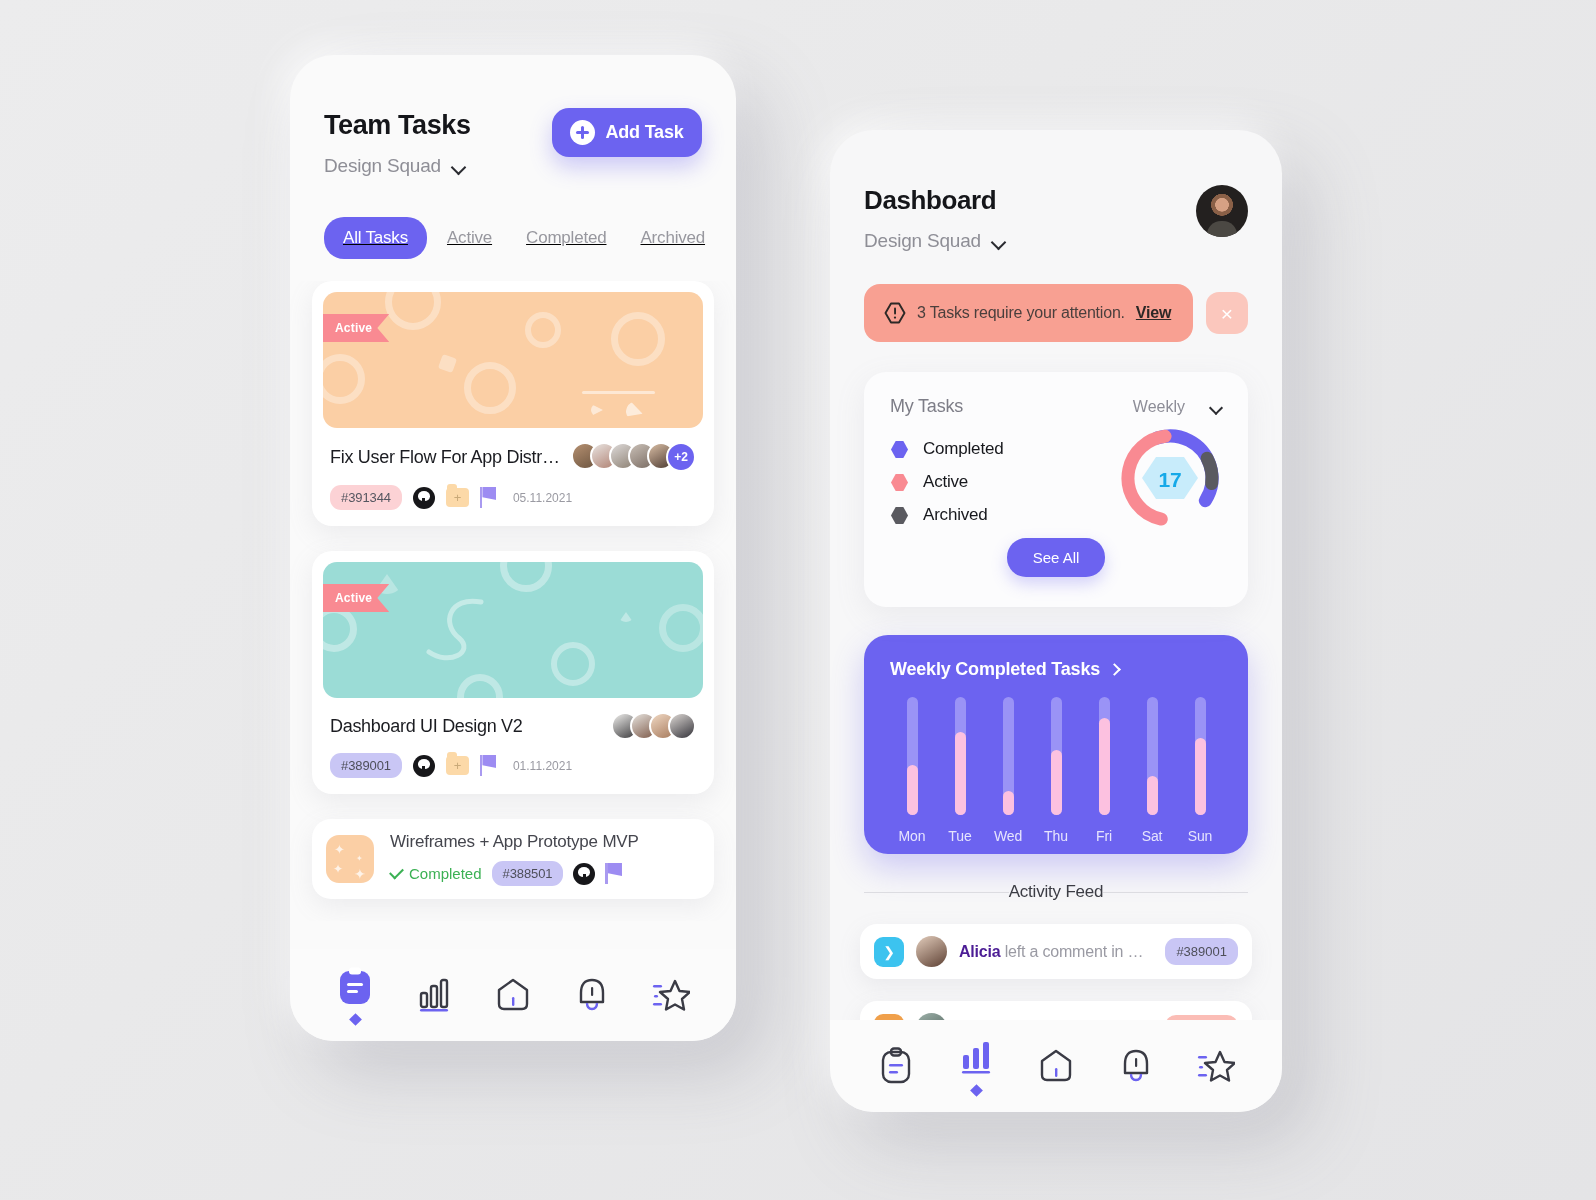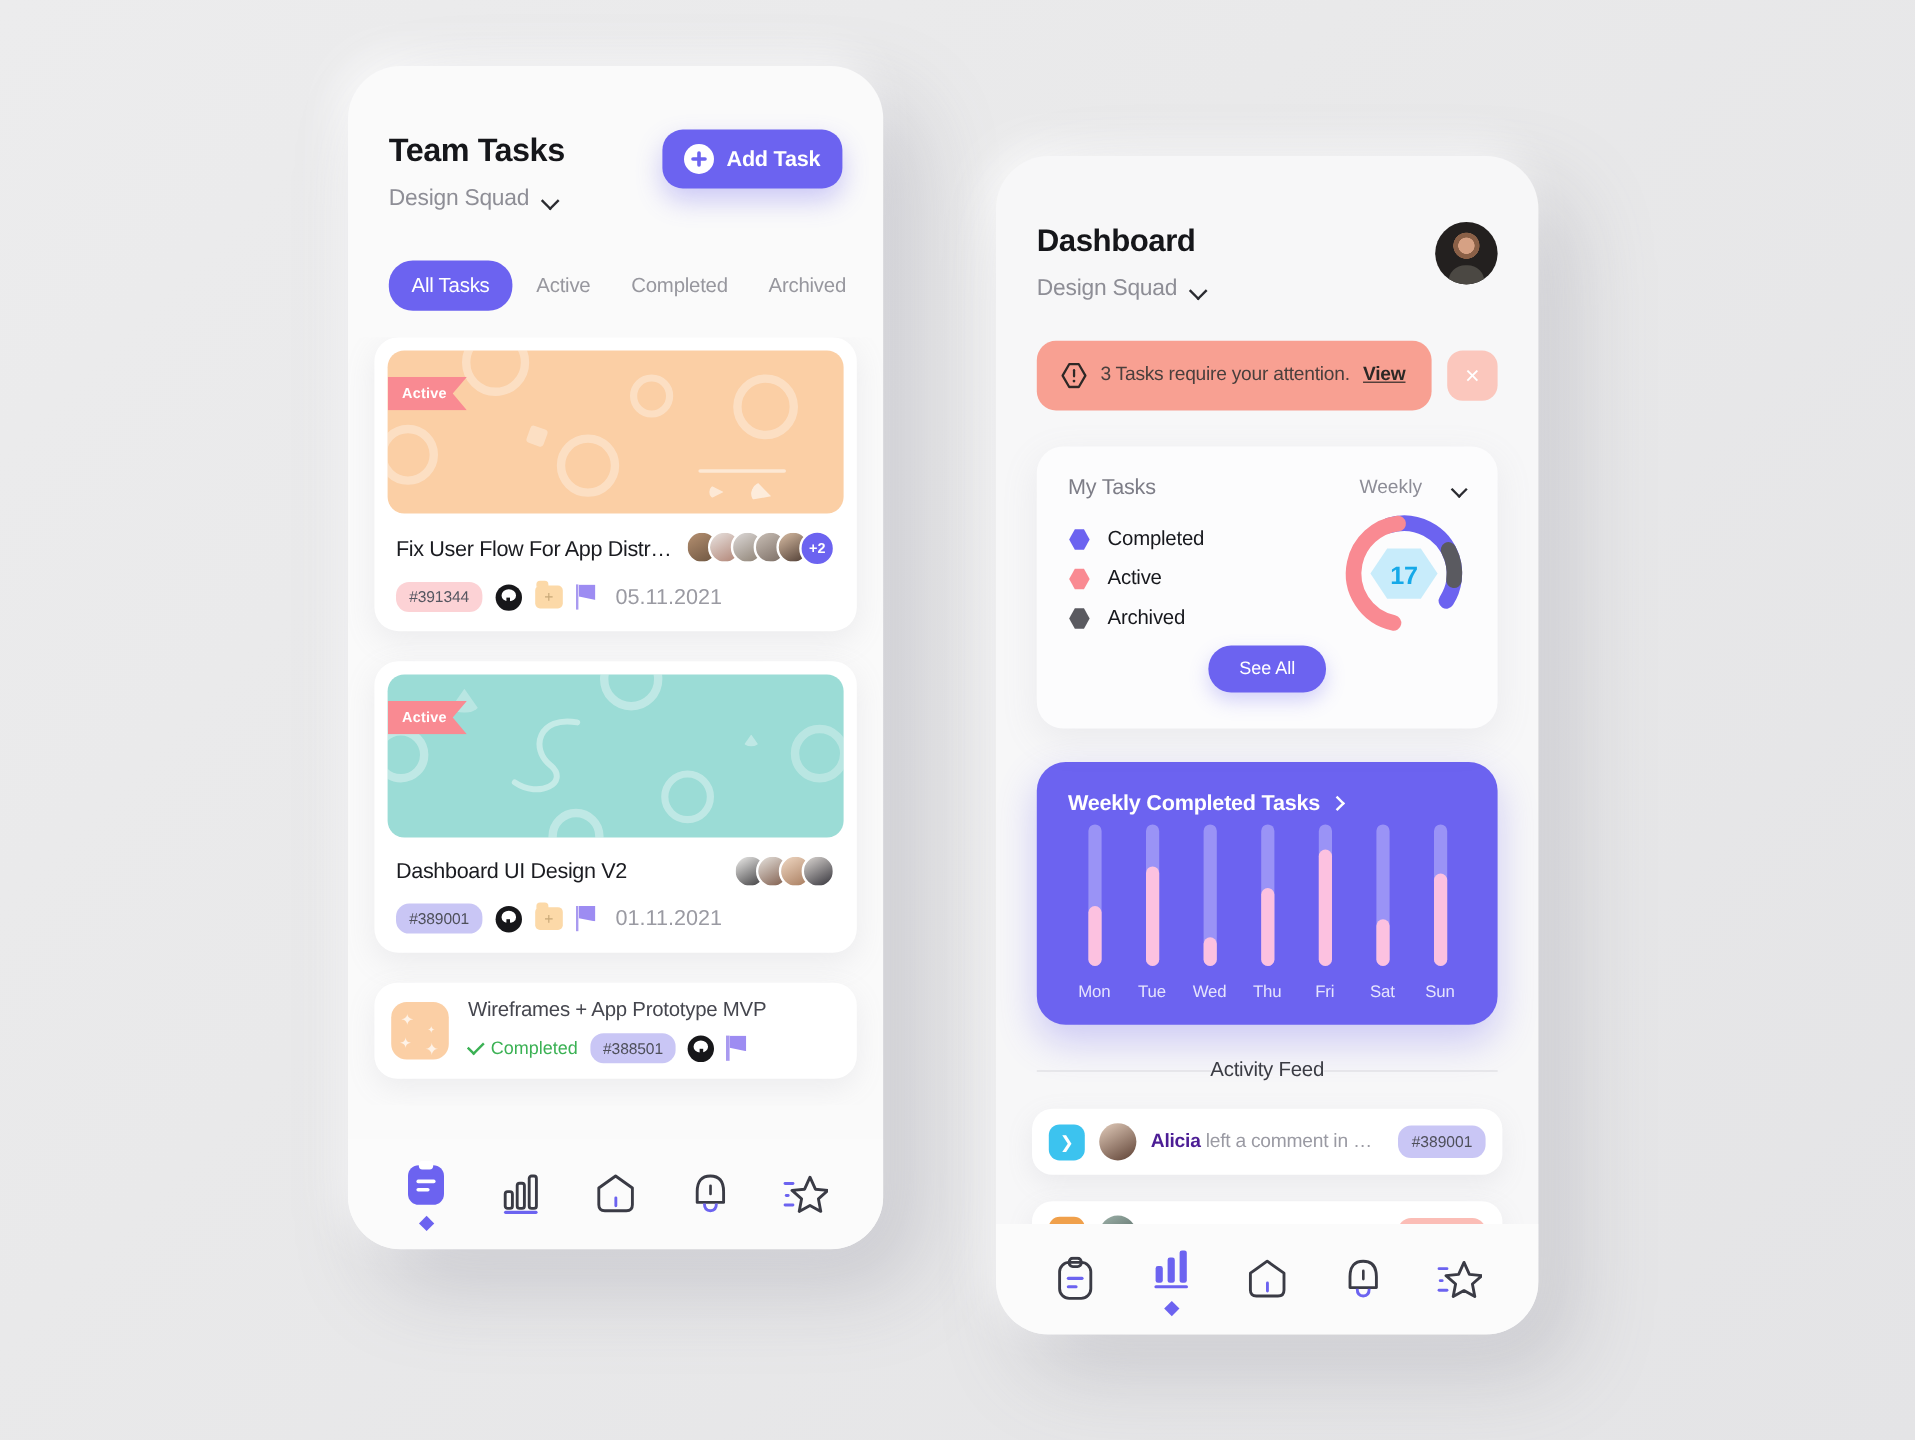--- a/index.html
+++ b/index.html
@@ -75,21 +75,21 @@
   }
   .plus-circle::before, .plus-circle::after {
     content: ''; position: absolute; background: #6c63f0; border-radius: 2px;
   }
   .plus-circle::before { left: 6px; top: 11px; width: 13px; height: 3px; }
   .plus-circle::after { left: 11px; top: 6px; width: 3px; height: 13px; }
 
   
   .tabs {
     display: flex; align-items: center; gap: 6px;
-    padding: 0 34px; margin-top: 40px;
+    padding: 0 34px; margin-top: 40px; text-decoration: underline;
   }
   .tab {
     font-size: 17px; color: #97979e; padding: 11px 14px;
     border-radius: 20px; cursor: pointer; white-space: nowrap;
     letter-spacing: -0.2px;
   }
   .tab.active { background: #6c63f0; color: #fff; padding: 11px 19px; }
 
   
   .task-list {
@@ -144,21 +144,21 @@
 
   .meta-row {
     display: flex; align-items: center; gap: 11px; margin-top: 13px;
   }
   .chip {
     font-size: 13px; padding: 5px 11px; border-radius: 11px;
     letter-spacing: -0.1px;
   }
   .chip.pink { background: #fcd2d5; color: #555660; }
   .chip.violet { background: #c9c6f5; color: #4e4f5a; }
-  .meta-date { font-size: 18px; color: #9a9aa2; margin-left: 4px; }
+  .meta-date { font-size: 12px; color: #9a9aa2; margin-left: 4px; }
 
   .gh {
     width: 22px; height: 22px; border-radius: 50%;
     background: #17171a; position: relative; flex: none;
   }
   .gh::before {
     content: ''; position: absolute; left: 5px; top: 4px;
     width: 12px; height: 10px; border-radius: 50% 50% 45% 45%;
     background: #fff;
   }
@@ -321,21 +321,21 @@
     display: flex; align-items: center; gap: 10px;
     color: #fff; font-size: 18px; font-weight: bold; letter-spacing: -0.2px;
     cursor: pointer;
   }
   .arrow-r {
     width: 9px; height: 9px;
     border-top: 2.4px solid #fff; border-right: 2.4px solid #fff;
     transform: rotate(45deg);
   }
   .bars {
-    display: flex; align-items: flex-end; justify-content: space-between;
+    display: flex; align-items: center; justify-content: space-between;
     height: 128px; margin-top: 26px; padding: 0 4px;
   }
   .bar-col { display: flex; flex-direction: column; align-items: center; width: 36px; }
   .bar-track {
     width: 11px; height: 118px; background: #9a93f6;
     border-radius: 7px; position: relative; display: flex;
     align-items: flex-end;
   }
   .bar-fill {
     width: 11px; background: #fcc1e0; border-radius: 7px;

